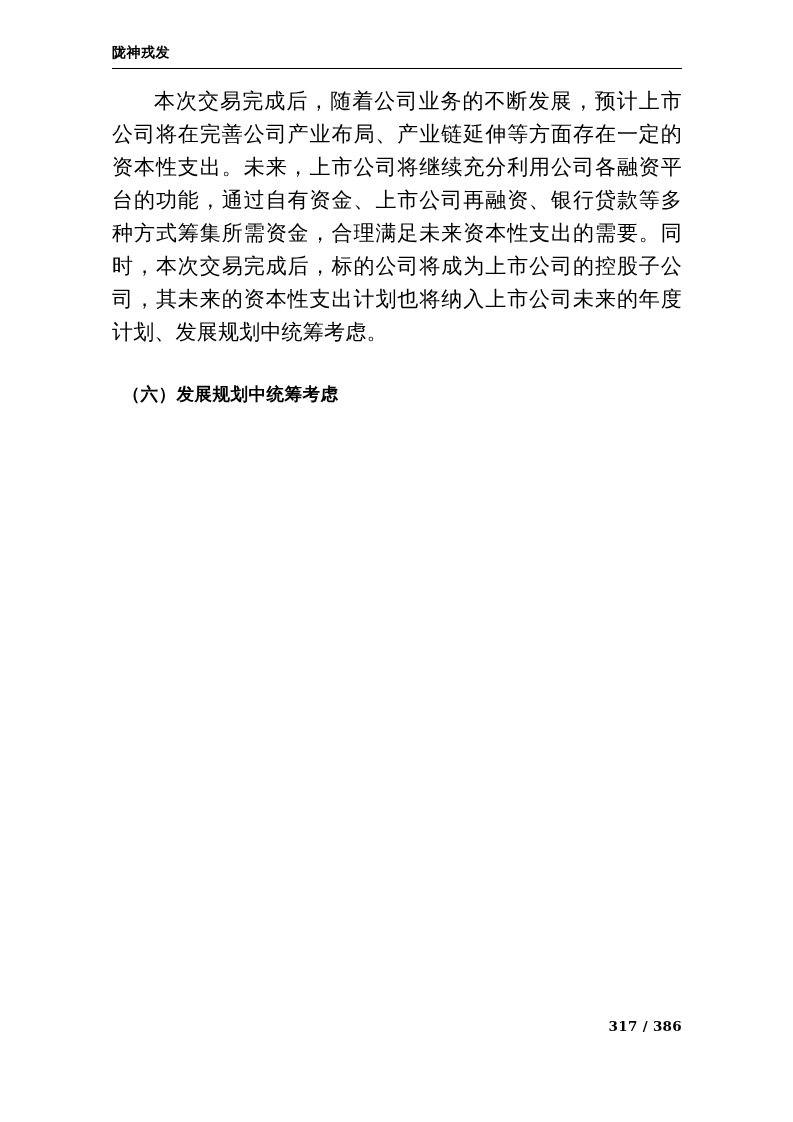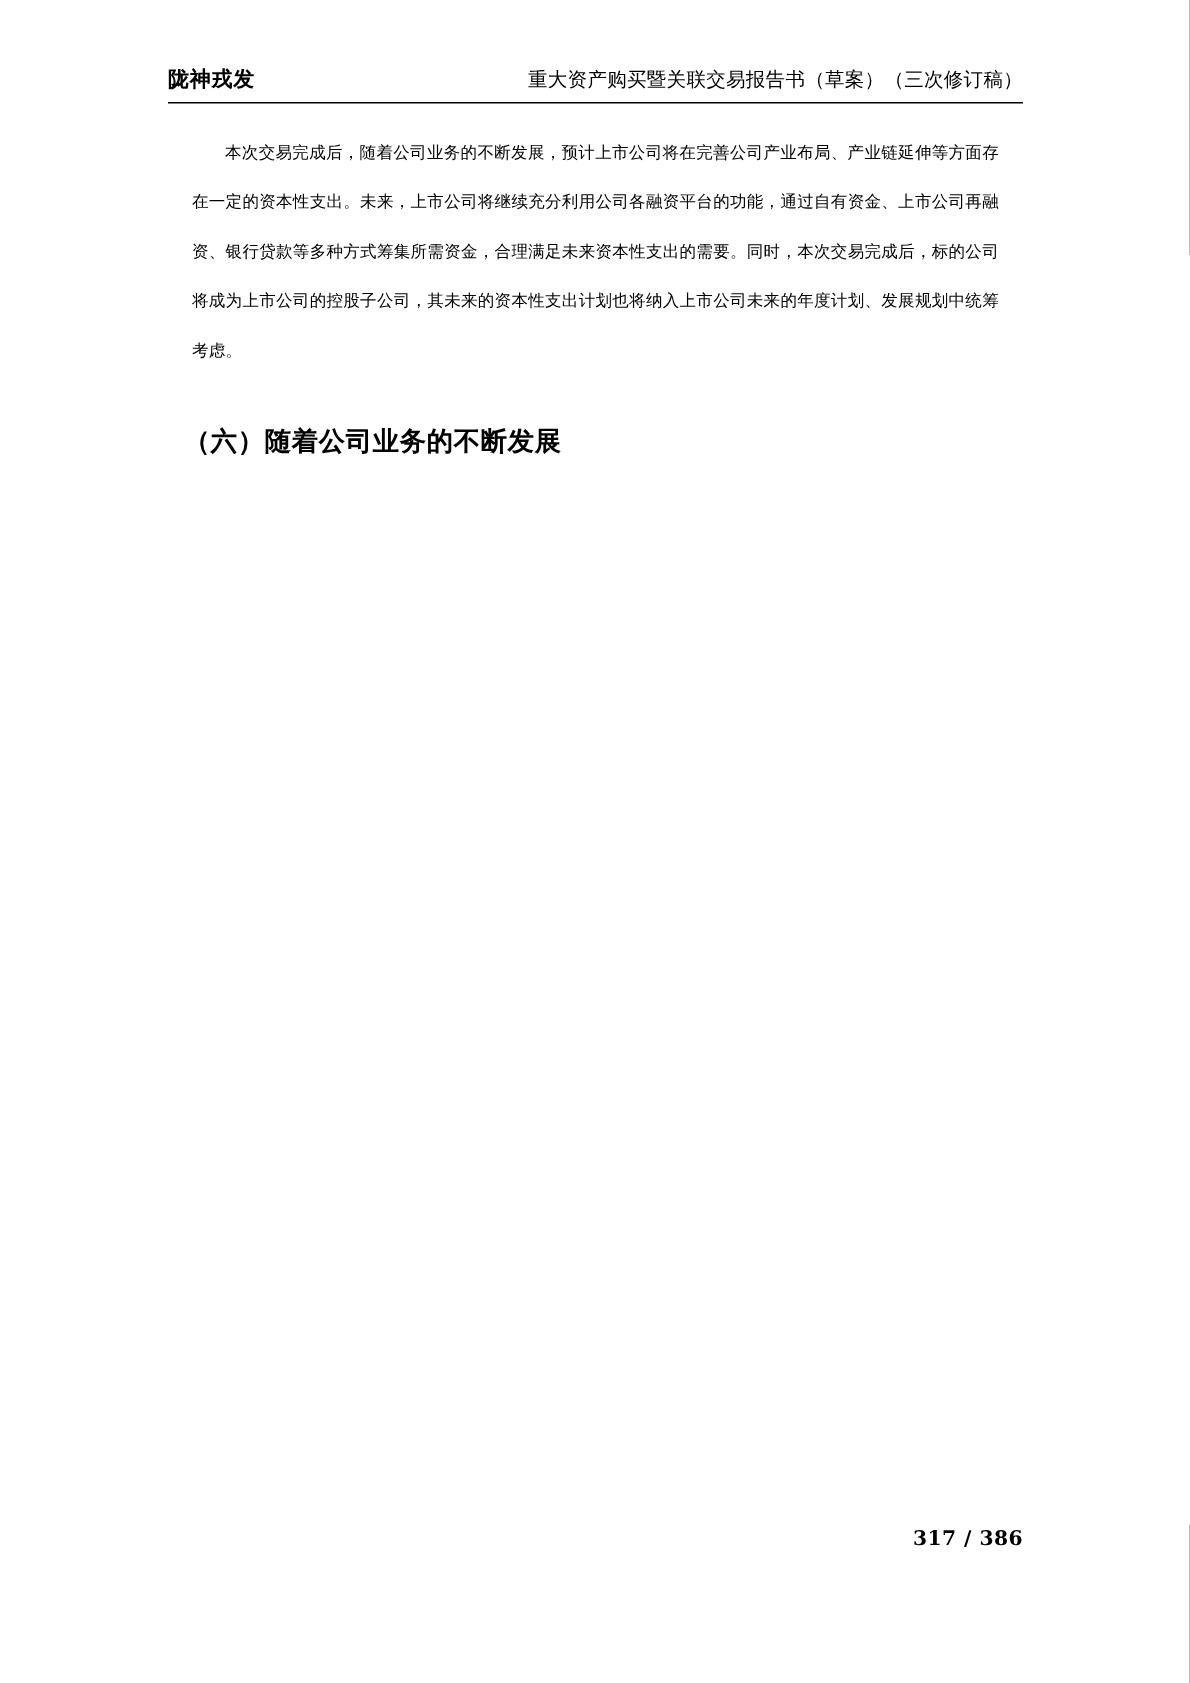--- a/index.html
+++ b/index.html
@@ -39,26 +39,26 @@
   }
   .header-right {
     font-size: 13px;
     letter-spacing: 0.2px;
   }
   .header-rule {
     border-bottom: 1.6px solid #000;
     margin-top: 1px;
   }
   .body-text {
-    font-size: 11px;
+    font-size: 21px;
     line-height: 33px;
     text-align: justify;
     text-justify: inter-ideograph;
     letter-spacing: 0.2px;
-    margin: 16px;
+    margin: 0;
   }
   .para {
     text-indent: 2em;
     margin-top: 13px;
   }
   .para.first {
     margin-top: 16px;
   }
   .section-heading {
     font-size: 17.5px;
@@ -83,27 +83,26 @@
 </style>
 </head>
 <body>
 
 <div class="page">
 
   <div class="content">
 
     <div class="header">
       <span class="header-left">陇神戎发</span>
-      <span class="header-right">重大资产购买暨关联交易报告书（草案）（三次修订稿）</span>
     </div>
     <div class="header-rule"></div>
 
     <p class="body-text para first">本次交易完成后，随着公司业务的不断发展，预计上市公司将在完善公司产业布局、产业链延伸等方面存在一定的资本性支出。未来，上市公司将继续充分利用公司各融资平台的功能，通过自有资金、上市公司再融资、银行贷款等多种方式筹集所需资金，合理满足未来资本性支出的需要。同时，本次交易完成后，标的公司将成为上市公司的控股子公司，其未来的资本性支出计划也将纳入上市公司未来的年度计划、发展规划中统筹考虑。</p>
 
-    <h2 class="section-heading">（六）随着公司业务的不断发展</h2>
+    <h2 class="section-heading">（六）发展规划中统筹考虑</h2>
 
 
 
 
   </div>
 
   <div class="footer">
     <span>317 / 386</span>
   </div>
 

